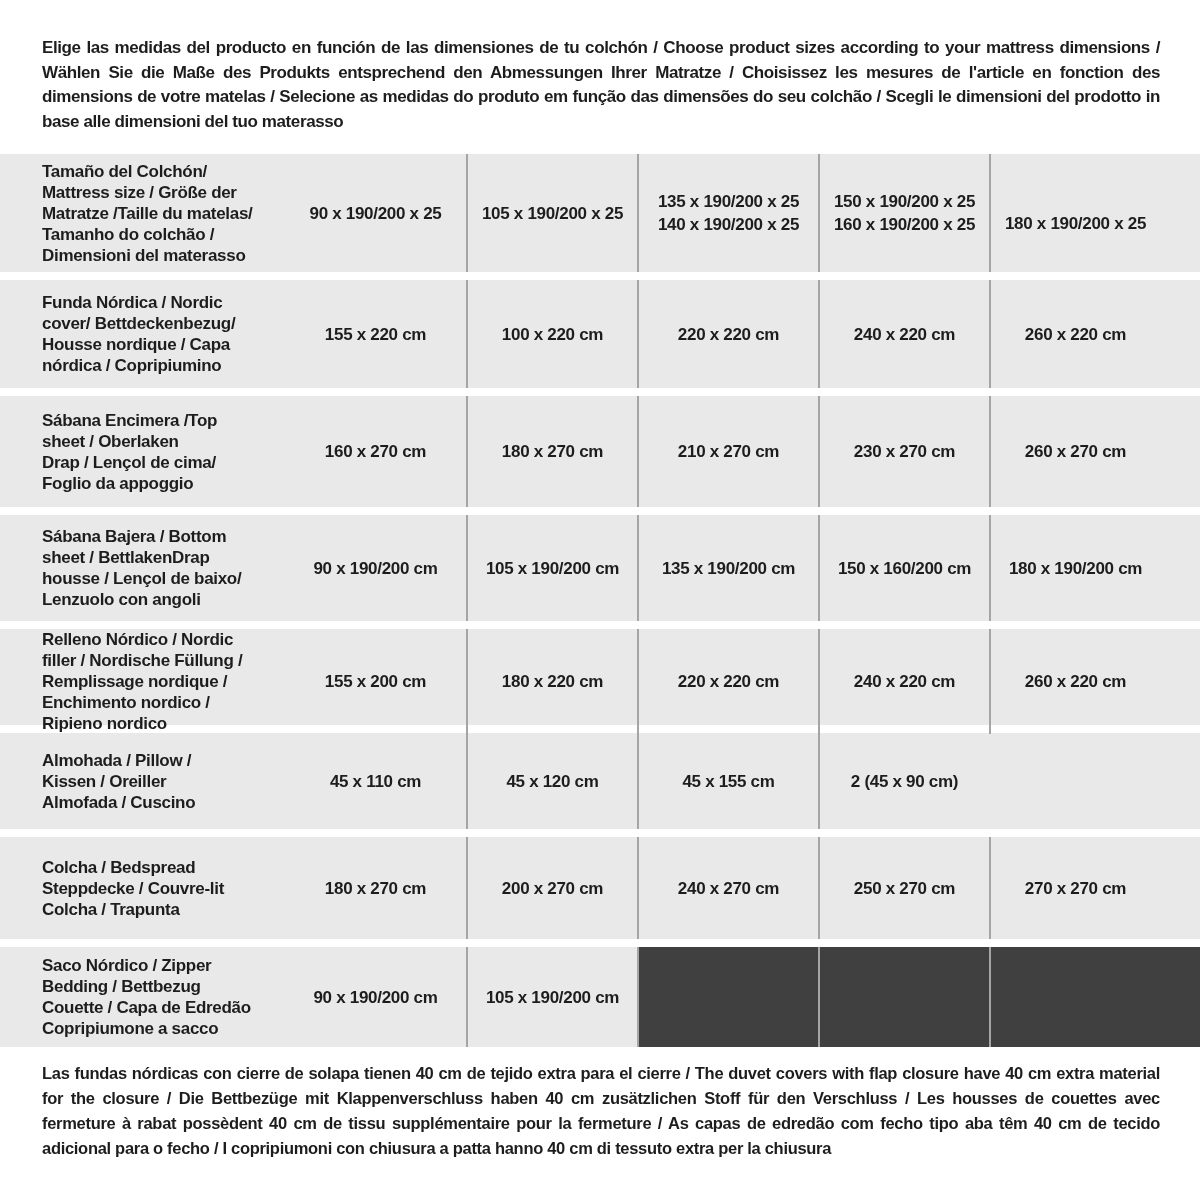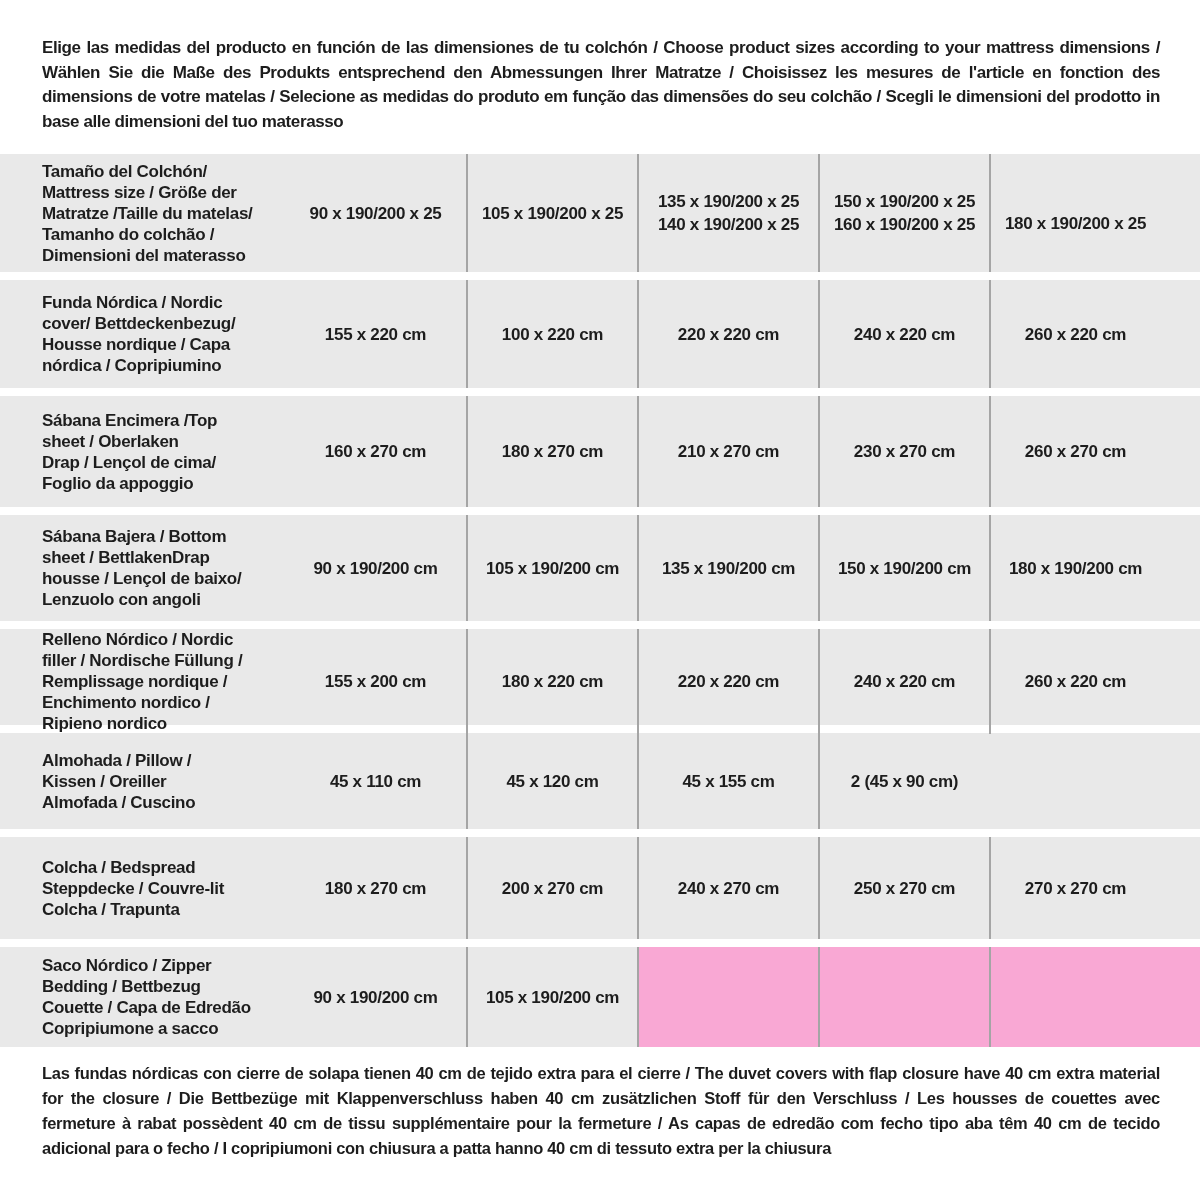--- a/index.html
+++ b/index.html
@@ -43,21 +43,21 @@
     font-size:17px;font-weight:700;line-height:23px;
     letter-spacing:-0.3px;
     white-space:pre-line;
   }
   .bl{border-left:2px solid var(--divider);}
   .drop{padding-top:20px;}
   
   .rh0{height:118px}.rh1{height:108px}.rh2{height:111px}.rh3{height:106px}
   .rh4{height:96px}.rh5{height:96px}.rh6{height:102px}.rh7{height:100px}
   
-  .trow.saco{background:#f9a8d4;}
+  .trow.saco{background:#404040;}
   .trow.saco .gray{background:var(--row-bg);}
   .footer{
     margin:14px 40px 0 42px;
     font-size:16.5px;
     font-weight:700;
     line-height:25px;
     letter-spacing:-0.3px;
     text-align:justify;
   }
 </style>
@@ -111,21 +111,21 @@
   </div>
 
   <div class="trow rh3">
     <div class="cell label">Sábana Bajera / Bottom
 sheet / BettlakenDrap
 housse / Lençol de baixo/
 Lenzuolo con angoli</div>
     <div class="cell val">90 x 190/200 cm</div>
     <div class="cell val bl">105 x 190/200 cm</div>
     <div class="cell val bl">135 x 190/200 cm</div>
-    <div class="cell val bl">150 x 190/200 cm</div>
+    <div class="cell val bl">150 x 160/200 cm</div>
     <div class="cell val bl">180 x 190/200 cm</div>
     <div class="cell"></div>
   </div>
 
   <div class="trow rh4">
     <div class="cell label">Relleno Nórdico / Nordic
 filler / Nordische Füllung /
 Remplissage nordique /
 Enchimento nordico /
 Ripieno nordico</div>

